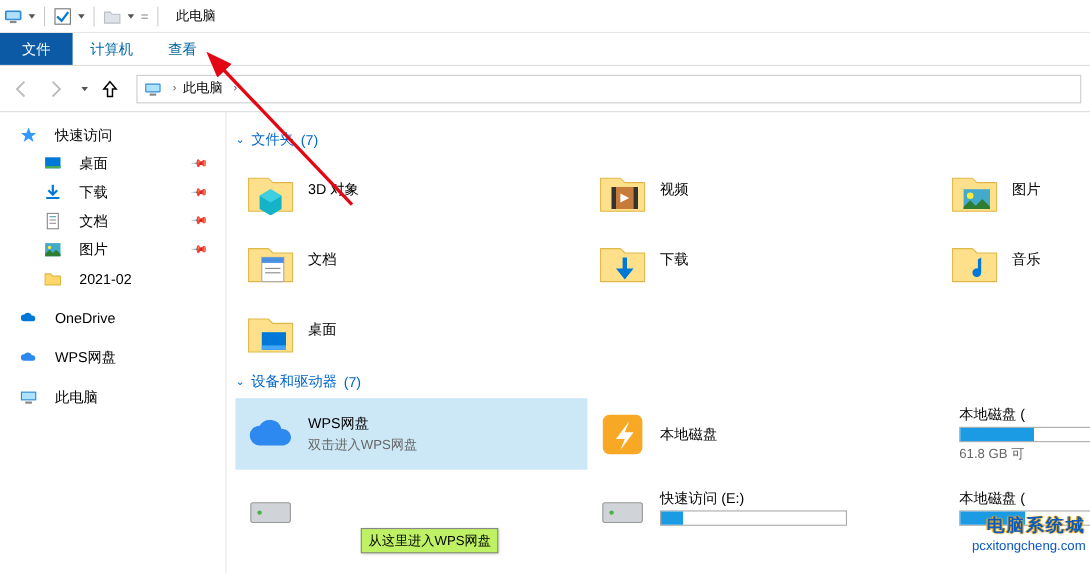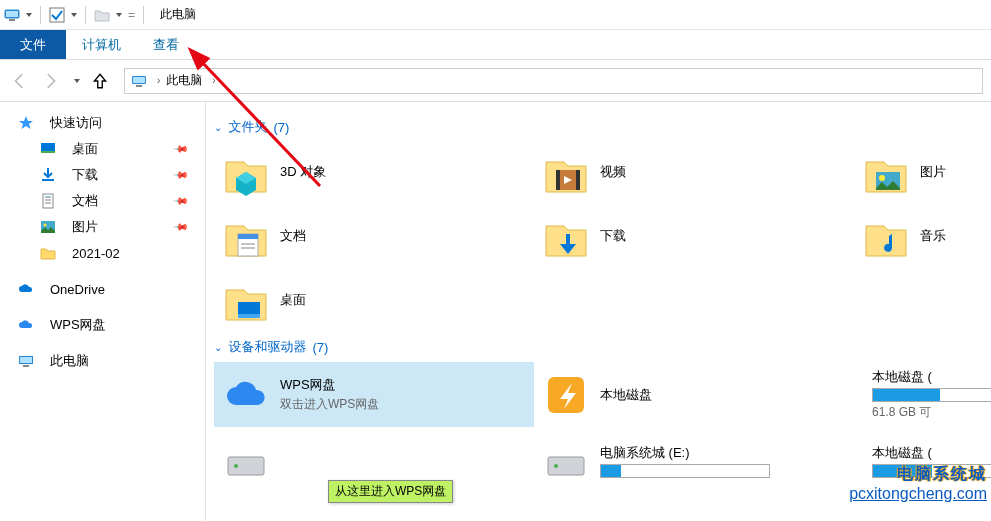--- a/index.html
+++ b/index.html
@@ -53,21 +53,21 @@
 
 .tooltip { position: absolute; background: #bef264; border: 1px solid #888; padding: 2px 6px; font-size: 12px; box-shadow: 1px 1px 3px rgba(0,0,0,.2); }
 
 
 .arrow-overlay { position: absolute; top: 0; left: 0; pointer-events: none; }
 
 
 .watermark { position: absolute; right: 4px; bottom: 18px; text-align: right; }
 .watermark .cn { font-size: 16px; font-weight: bold; letter-spacing: 2px;
   color: #0b5ac0; text-shadow: 0 0 2px #f0c040, 1px 0 #f4a000, -1px 0 #f4a000;}
-.watermark .url { font-size: 16px; color: #0b5ac0; text-decoration: underline; }
+.watermark .url { font-size: 12px; color: #0b5ac0; }
 
 
 svg { display: block; }
 </style>
 </head>
 <body>
 
 <div class="titlebar">
   <div class="ql">
     <span class="tb-ico">
@@ -389,21 +389,21 @@
           </div>
       </div>
       <div class="item drive">
         <div class="big-ico">
             <svg viewBox="0 0 48 48">
               <rect x="6" y="20" width="36" height="18" rx="2" fill="#d0d4d9" stroke="#999"></rect>
               <circle cx="14" cy="29" r="2" fill="#4caf50"></circle>
             </svg>
           </div>
         <div>
-          <div class="lbl">电脑系统城 (E:)</div>
+          <div class="lbl">快速访问 (E:)</div>
           <div class="bar">
               <div class="fill" style="width:12%"></div>
             </div>
         </div>
       </div>
       <div class="item drive" style="width:120px">
         <div class="big-ico">
             <svg viewBox="0 0 48 48">
               <rect x="6" y="20" width="36" height="18" rx="2" fill="#d0d4d9" stroke="#999"></rect>
             </svg>

